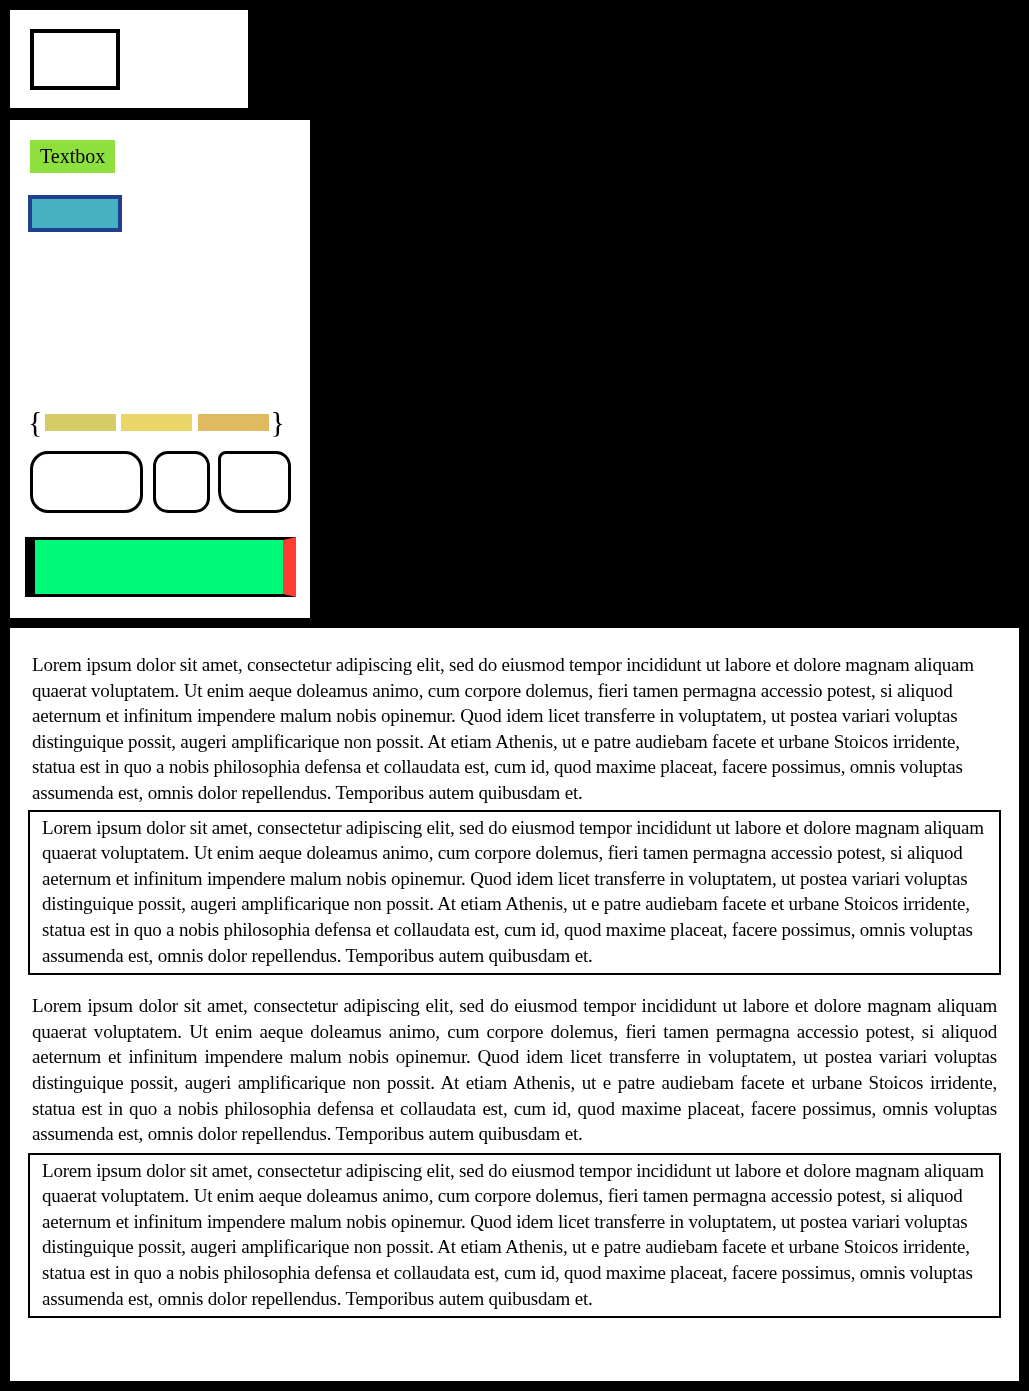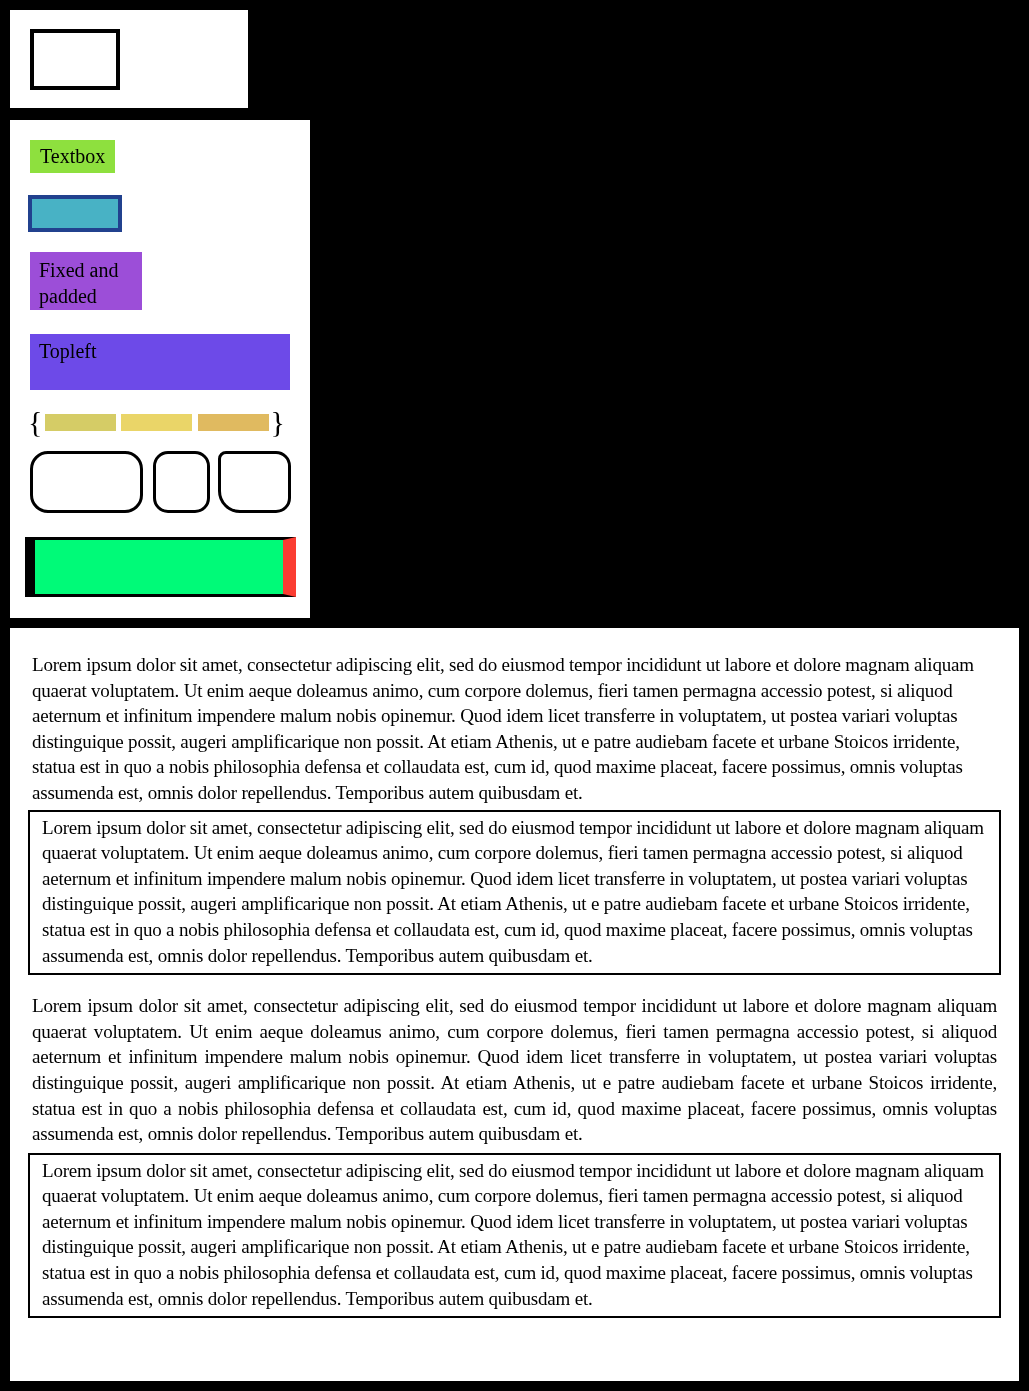--- a/index.html
+++ b/index.html
@@ -95,23 +95,21 @@
 <div class="panel panel-top">
   <div class="outlined-box" style="border-color: rgb(0, 0, 0); background-color: rgb(255, 255, 255);"></div>
 </div>
 
 <div class="panel panel-widgets">
 
   <div class="textbox-label" style="background-color: rgb(142, 224, 62);">Textbox</div>
 
   <div class="teal-input" style="background-color: rgb(72, 178, 197); border-color: rgb(33, 65, 142);"></div>
 
-  <div class="fixed-padded-box" style="background-color: rgb(156, 78, 216);">Fixed and padded</div>
 
-  <div class="topleft-box" style="background-color: rgb(109, 74, 232);">Topleft</div>
 
   <div class="brace-row">
     <span class="brace">{</span>
     <span class="swatch-bar swatch-1" style="background-color: rgb(213, 204, 102);"></span>
     <span class="swatch-bar swatch-2" style="background-color: rgb(234, 213, 104);"></span>
     <span class="swatch-bar swatch-3" style="background-color: rgb(224, 186, 96);"></span>
     <span class="brace">}</span>
   </div>
 
   <div class="rounded-row">

